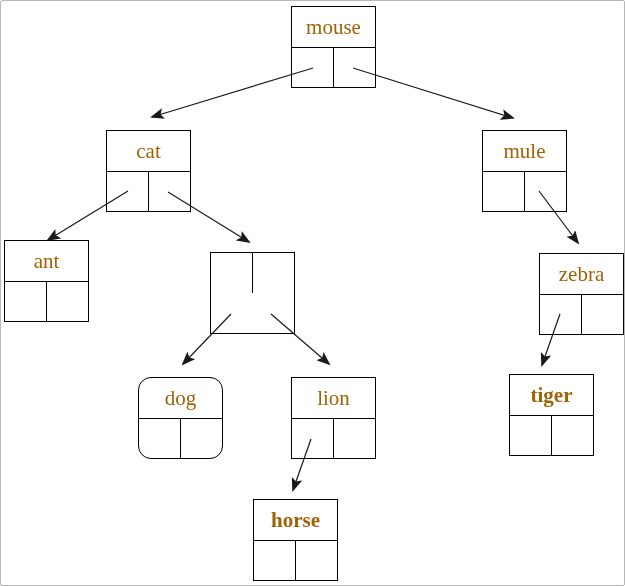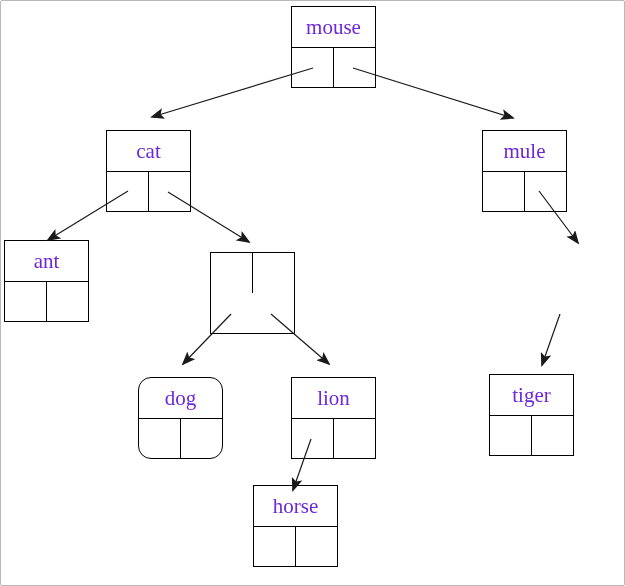--- a/index.html
+++ b/index.html
@@ -27,21 +27,21 @@
   }
   .node-label {
     box-sizing: border-box;
     height: 41px;
     border-bottom: 1px solid #000000;
     display: flex;
     align-items: center;
     justify-content: center;
     font-size: 21px;
     line-height: 1;
-    color: #6d28d9;
+    color: #a16207;
   }
   .node-cells {
     display: flex;
     height: 40px;
   }
   .cell {
     flex: 1 1 50%;
   }
   .cell.left {
     border-right: 1px solid #000000;
@@ -94,46 +94,53 @@
     </div>
   </div>
 
   <div class="node" style="left:209px; top:251px;">
     <div class="node-cells">
       <div class="cell left"></div>
       <div class="cell right"></div>
     </div>
   </div>
 
+  <div class="node" style="left:538px; top:252px;">
+    <div class="node-label">zebra</div>
+    <div class="node-cells">
+      <div class="cell left"></div>
+      <div class="cell right"></div>
+    </div>
+  </div>
 
   <div class="node" style="left:137px; top:376px;border-radius:13px;">
     <div class="node-label">dog</div>
     <div class="node-cells">
       <div class="cell left"></div>
       <div class="cell right"></div>
     </div>
   </div>
 
   <div class="node" style="left:290px; top:376px;">
     <div class="node-label">lion</div>
     <div class="node-cells">
       <div class="cell left"></div>
       <div class="cell right"></div>
     </div>
   </div>
 
-  <div class="node" style="left:488px; top:373px;">
+  <div class="node" style="left:508px; top:373px;font-weight:bold;">
     <div class="node-label">tiger</div>
     <div class="node-cells">
       <div class="cell left"></div>
       <div class="cell right"></div>
     </div>
   </div>
 
-  <div class="node" style="left:252px; top:484px;">
+  <div class="node" style="left:252px; top:498px;font-weight:bold;">
     <div class="node-label">horse</div>
     <div class="node-cells">
       <div class="cell left"></div>
       <div class="cell right"></div>
     </div>
   </div>
 
   <svg id="edges" width="623" height="584" viewBox="0 0 623 584">
     <defs>
       <marker id="arrowhead" markerUnits="userSpaceOnUse" markerWidth="14" markerHeight="11" refX="12" refY="5.5" orient="auto">

